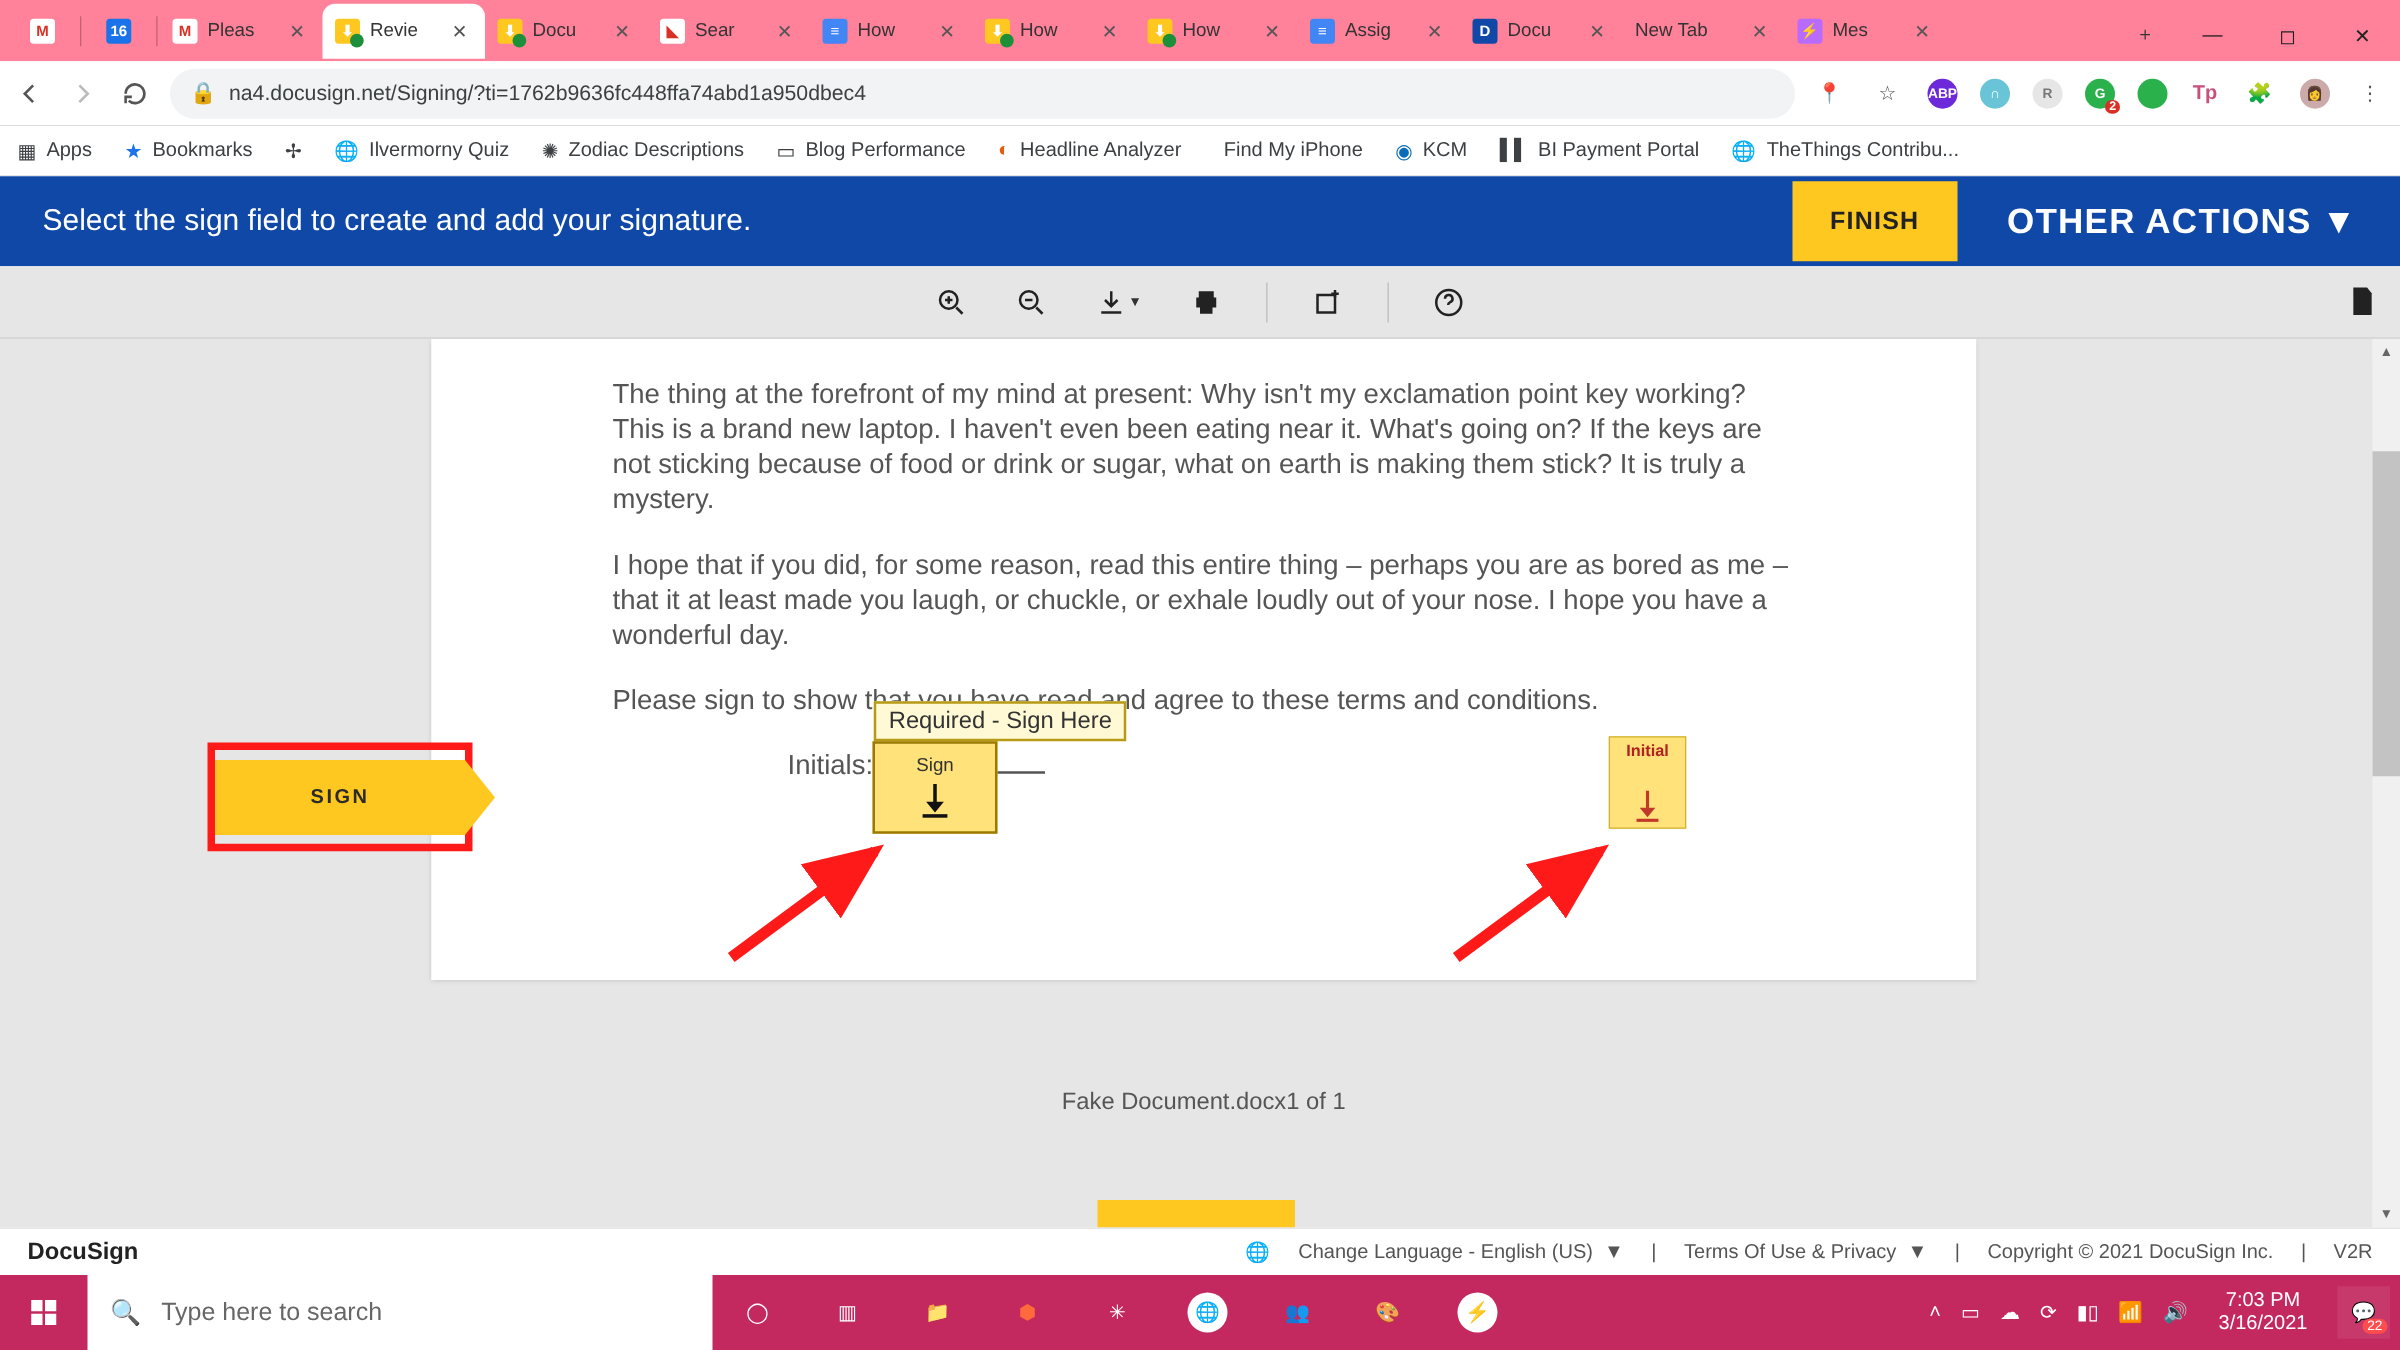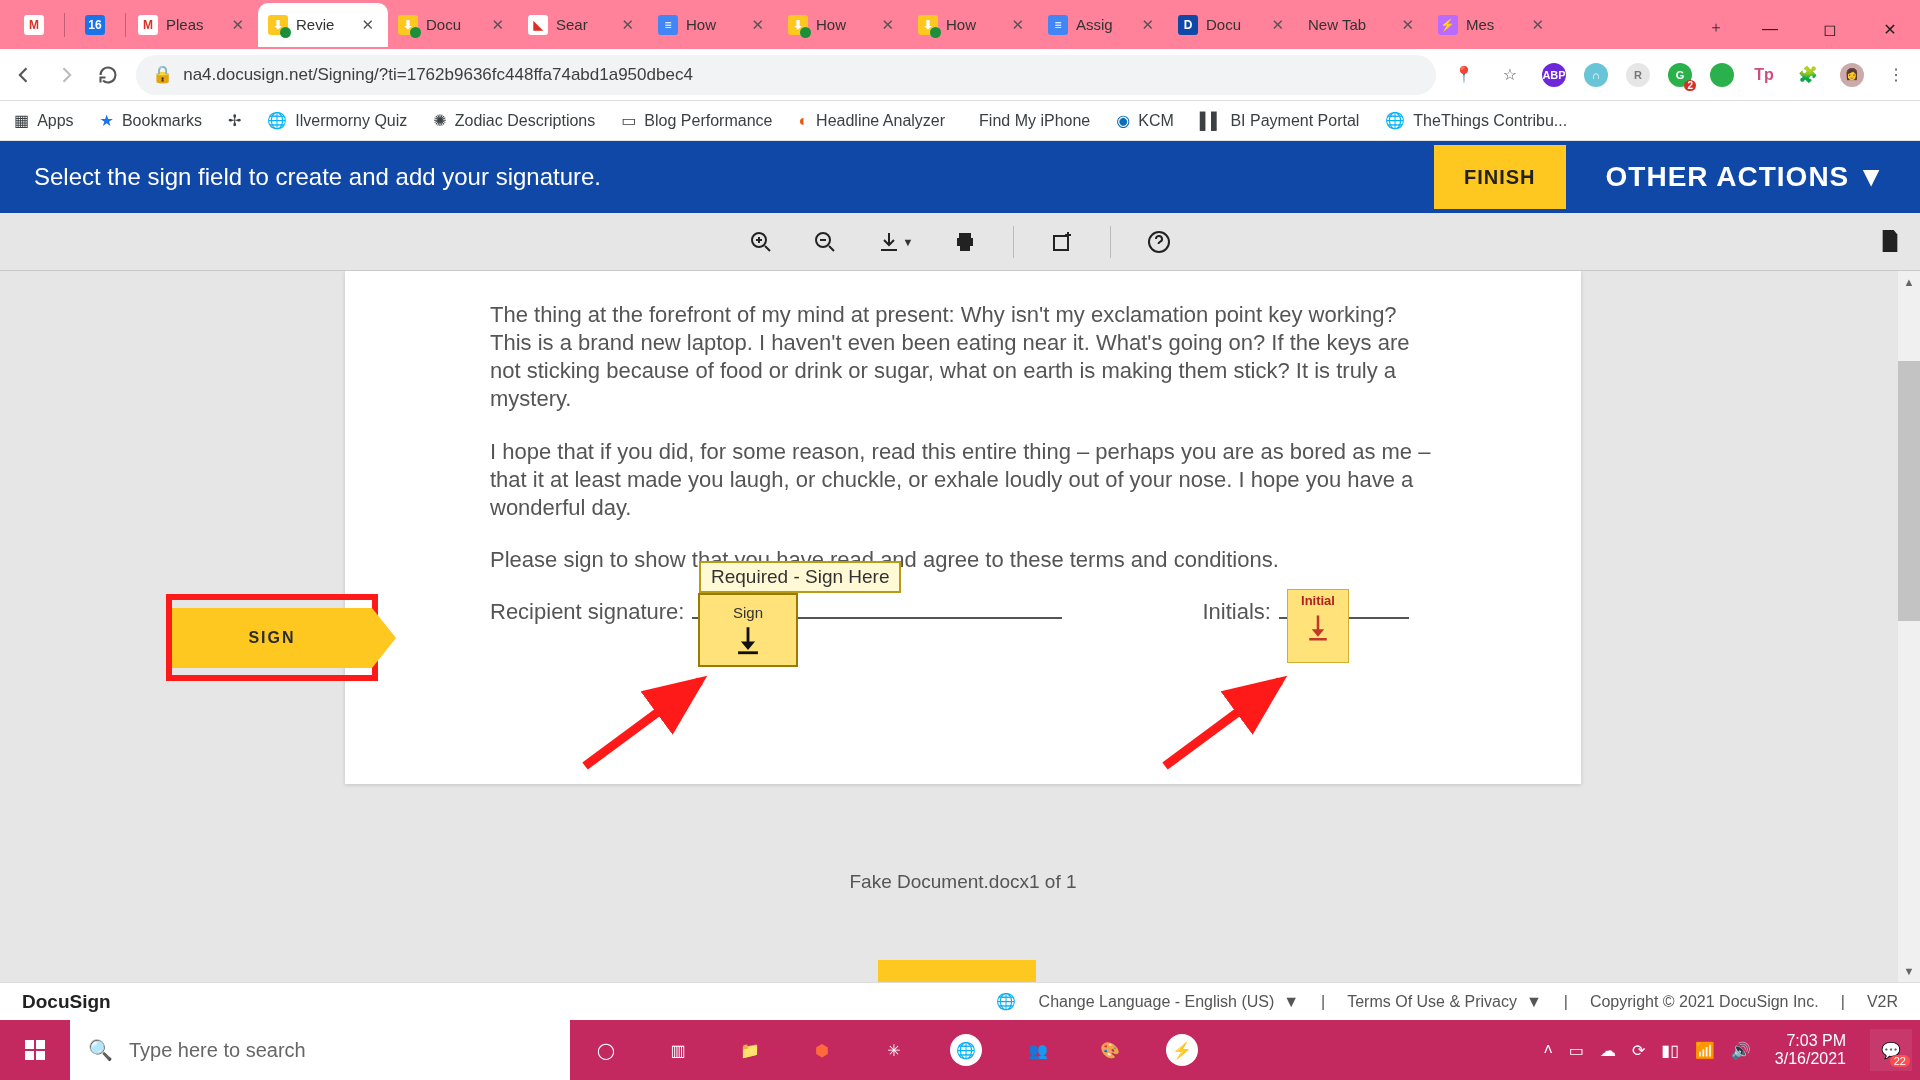--- a/index.html
+++ b/index.html
@@ -40,39 +40,39 @@
 .sig-line{display:inline-block;border-bottom:2px solid #555;width:370px;margin-left:8px;vertical-align:baseline}
 .sig-line.short{width:130px}
 
 .sign-nav{position:absolute;left:166px;top:323px;width:212px;height:87px;border:6px solid #ff1a1a;display:flex;align-items:center}
 .sign-nav .inner{position:relative;width:100%;height:60px;background:#ffc820;display:flex;align-items:center;justify-content:center;font-weight:700;letter-spacing:2px;color:#2b2b2b}
 .sign-nav .inner::after{content:"";position:absolute;right:-24px;top:0;border-top:30px solid transparent;border-bottom:30px solid transparent;border-left:24px solid #ffc820}
 
 .sign-tab{position:absolute;left:698px;top:322px;width:100px;height:74px;background:#ffe27a;border:2px solid #9a7a00;display:flex;flex-direction:column;align-items:center;justify-content:center}
 .sign-tab .t{font-size:15px;color:#333;margin-bottom:2px}
 .sign-tooltip{position:absolute;left:699px;top:290px;background:#fff9d6;border:2px solid #b79a15;padding:3px 10px;font-size:19px;color:#333}
-.initial-tab{position:absolute;left:1287px;top:318px;width:62px;height:74px;background:#ffe27a;border:1px solid #d1b030;display:flex;flex-direction:column;align-items:center;justify-content:flex-start;padding-top:3px}
+.initial-tab{position:absolute;left:1287px;top:318px;width:62px;height:74px;background:#ffe27a;border:1px solid #d1b030;display:flex;flex-direction:column;align-items:center;justify-content:space-between;padding-top:3px}
 .initial-tab .t{font-size:13px;color:#b22020;font-weight:700;margin-bottom:3px}
 .red-arrow{position:absolute;width:140px;height:100px}
 
 .doc-meta{position:absolute;left:345px;top:600px;width:1236px;display:flex;justify-content:center;color:#555;font-size:19px;padding:0 14px}
 .next-doc{position:absolute;left:878px;bottom:0;width:158px;height:22px;background:#ffc820}
 
 .ds-footer{height:38px;background:#fff;border-top:1px solid #ddd;display:flex;align-items:center;padding:0 22px;font-size:16px;color:#555;gap:20px}
 .ds-logo{font-weight:700;color:#222;font-size:19px}
 .ds-footer .right{margin-left:auto;display:flex;align-items:center;gap:22px}
 
 .taskbar{height:60px;background:#c3295e;display:flex;align-items:center;color:#fff}
 .start{width:70px;height:100%;display:flex;align-items:center;justify-content:center}
 .search{width:500px;height:100%;background:#fff;display:flex;align-items:center;padding:0 18px;color:#666;font-size:20px;gap:16px}
 .tbicons{display:flex;align-items:center;height:100%}
 .tbicons .ti{width:72px;height:100%;display:flex;align-items:center;justify-content:center}
 .tray{margin-left:auto;display:flex;align-items:center;height:100%;gap:16px;padding-right:8px}
 .tray .ti{display:flex;align-items:center;justify-content:center}
-.clock{text-align:right;font-size:16px;line-height:1.15;padding:0 8px}
+.clock{text-align:center;font-size:16px;line-height:1.15;padding:0 8px}
 .notif{width:42px;height:42px;background:rgba(255,255,255,.08);position:relative;display:flex;align-items:center;justify-content:center}
 .notif .badge{position:absolute;bottom:4px;right:2px;background:#ff4d4d;font-size:11px;border-radius:8px;padding:0 4px}
 .fav-dl{position:relative}
 .fav-dl::after{content:"";position:absolute;right:-3px;bottom:-3px;width:11px;height:11px;background:#1d8f3a;border-radius:50%}
 .scrolltrack{position:absolute;right:0;top:0;width:22px;height:100%;background:#f0f0f0}
 .scrollthumb{position:absolute;right:0;width:22px;background:#c3c3c3}
 .scroll-arrow{position:absolute;right:0;width:22px;height:22px;background:#f0f0f0;display:flex;align-items:center;justify-content:center;color:#666;font-size:11px}
 </style>
 </head>
 <body>
@@ -297,23 +297,20 @@
   <div class="scroll-arrow" style="top:0">▲</div>
   <div class="scrollthumb" style="top:90px;height:260px"></div>
   <div class="scroll-arrow" style="bottom:0">▼</div>
 
   <div class="doc-page">
     <div class="doc-body">
       <p>The thing at the forefront of my mind at present: Why isn't my exclamation point key working? This is a brand new laptop. I haven't even been eating near it. What's going on? If the keys are not sticking because of food or drink or sugar, what on earth is making them stick? It is truly a mystery.</p>
       <p>I hope that if you did, for some reason, read this entire thing – perhaps you are as bored as me – that it at least made you laugh, or chuckle, or exhale loudly out of your nose. I hope you have a wonderful day.</p>
       <p>Please sign to show that you have read and agree to these terms and conditions.</p>
       <div class="sig-row">
-        <div>
-          <span class="label">Recipient signature:</span><span class="sig-line"></span>
-        </div>
         <div style="margin-left:140px">
           <span class="label">Initials:</span><span class="sig-line short"></span>
         </div>
       </div>
     </div>
   </div>
 
   <div class="sign-nav">
     <div class="inner">
         <span>SIGN</span>

